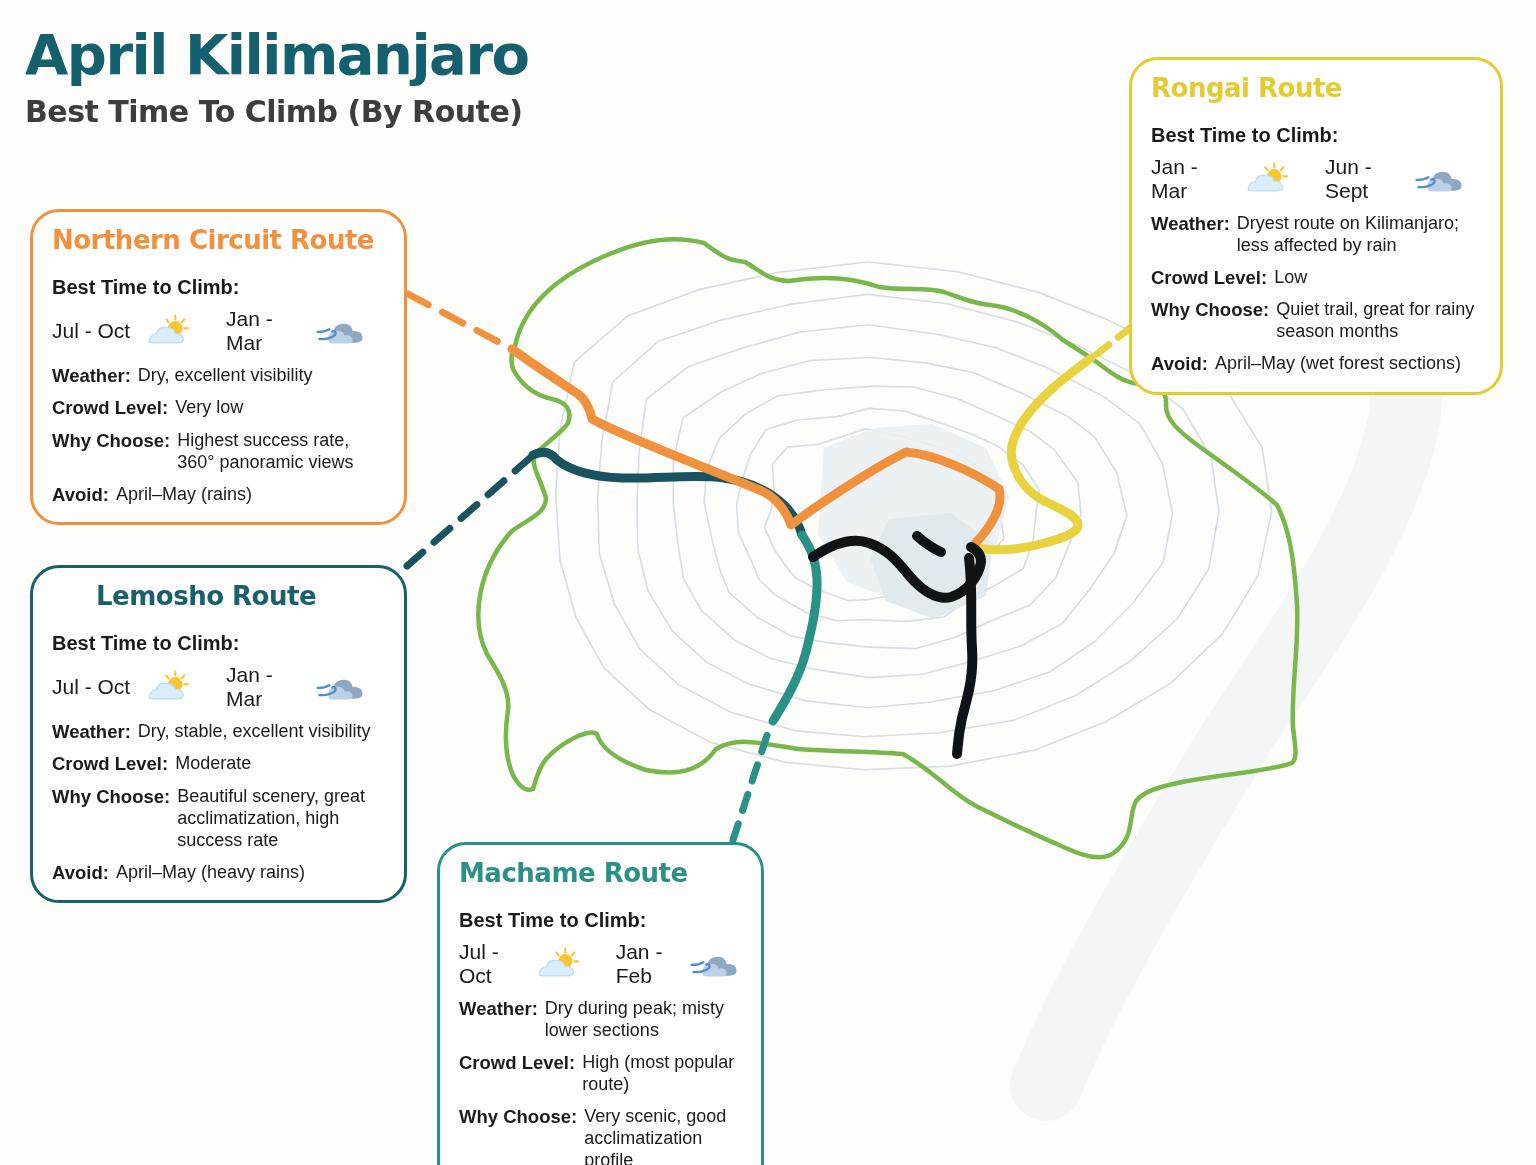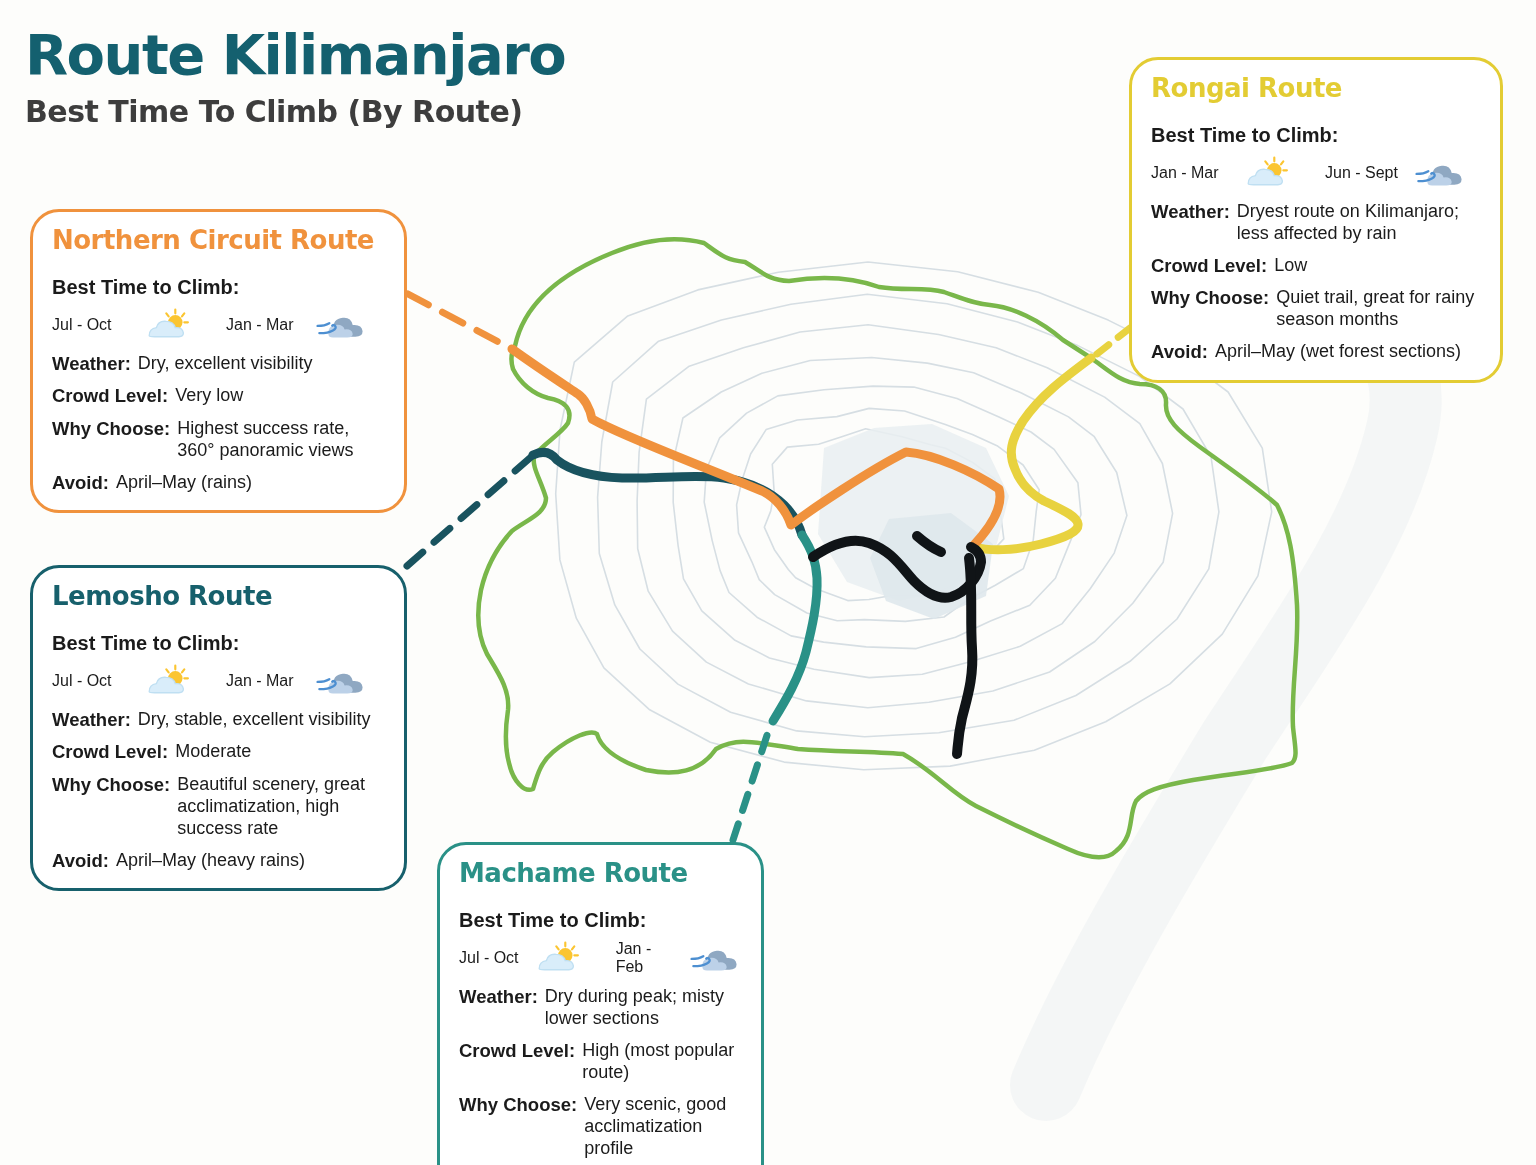--- a/index.html
+++ b/index.html
@@ -26,21 +26,21 @@
     position:absolute; z-index:6; background:#ffffff;
     border:3px solid #888; border-radius:29px;
     padding:12px 19px 16px; box-sizing:border-box;
     box-shadow:0 0 0 0 transparent;
   }
   .card-title {
     margin:2px 0 6px; font-family:"DejaVu Sans", sans-serif; font-weight:bold;
     font-size:26px; letter-spacing:-0.5px; line-height:1.15;
   }
   .best-time { font-weight:bold; font-size:20px; margin-top:20px; }
-  .months { display:flex; align-items:center; margin-top:8px; font-size:16px; }
+  .months { display:flex; align-items:center; margin-top:8px; font-size:21px; }
   .wicon { width:54px; height:36px; flex:none; }
   .m1 { width:86px; }
   .sun-slot { margin-left:4px; }
   .m2 { margin-left:30px; width:78px; }
   .wind-slot { margin-left:10px; }
   .row { display:flex; gap:7px; margin-top:10px; font-size:18px; line-height:1.22; }
   .lbl { font-weight:bold; white-space:nowrap; font-size:18.5px; }
   .val { flex:1; }
   #card-northern { left:30px;   top:209px; width:377px; min-height:266px; }
   #card-rongai   { left:1129px; top:57px;  width:374px; min-height:276px; }
@@ -123,21 +123,21 @@
 
   <g fill="none" stroke-width="10" stroke-linecap="round" stroke-linejoin="round">
     <path d="M 813,557 C 832,544 852,537 869,543 C 891,551 899,564 914,581 C 927,594 939,600 951,597
              C 967,592 979,576 981,562 C 981,555 977,550 971,547" stroke="#101417"></path>
     <path d="M 969,558 C 973,590 970,618 972,648 C 974,678 967,698 962,718 C 958,736 958,744 957,754" stroke="#101417"></path>
     <path d="M 917,536 C 925,543 932,548 941,552" stroke="#101417"></path>
   </g>
 </svg>
 
 <header class="header">
-  <h1 class="page-title" style="color: rgb(20, 96, 111);">Route Kilimanjaro</h1>
+  <h1 class="page-title" style="color: rgb(20, 96, 111);">April Kilimanjaro</h1>
   <div class="page-subtitle" style="color: rgb(61, 61, 61);">Best Time To Climb (By Route)</div>
 </header>
 
 <section class="card" id="card-northern" style="border-color: rgb(240, 146, 61);">
   <h2 class="card-title" style="color: rgb(240, 146, 61);">Northern Circuit Route</h2>
   <div class="best-time">Best Time to Climb:</div>
   <div class="months">
     <span class="m1">Jul - Oct</span>
     <svg class="wicon sun-slot">
         <use href="#i-sun"></use>
@@ -190,21 +190,21 @@
     <span class="lbl">Why Choose:</span>
     <span class="val">Quiet trail, great for rainy season months</span>
   </div>
   <div class="row">
     <span class="lbl">Avoid:</span>
     <span class="val">April–May (wet forest sections)</span>
   </div>
 </section>
 
 <section class="card" id="card-lemosho" style="border-color: rgb(23, 96, 108);">
-  <h2 class="card-title" style="color: rgb(23, 96, 108);">Lemosho Route</h2>
+  <h2 class="card-title" style="color: rgb(23, 96, 108); margin-left: 44px;">Lemosho Route</h2>
   <div class="best-time">Best Time to Climb:</div>
   <div class="months">
     <span class="m1">Jul - Oct</span>
     <svg class="wicon sun-slot">
         <use href="#i-sun"></use>
       </svg>
     <span class="m2">Jan - Mar</span>
     <svg class="wicon wind-slot">
         <use href="#i-wind"></use>
       </svg>

